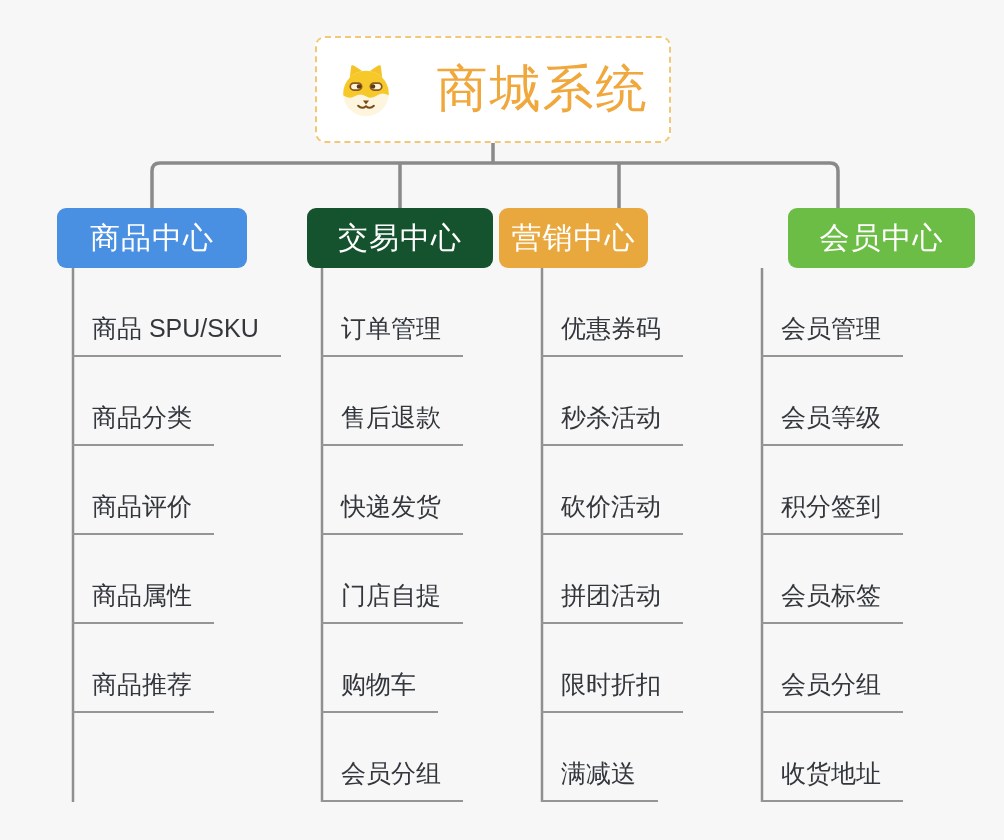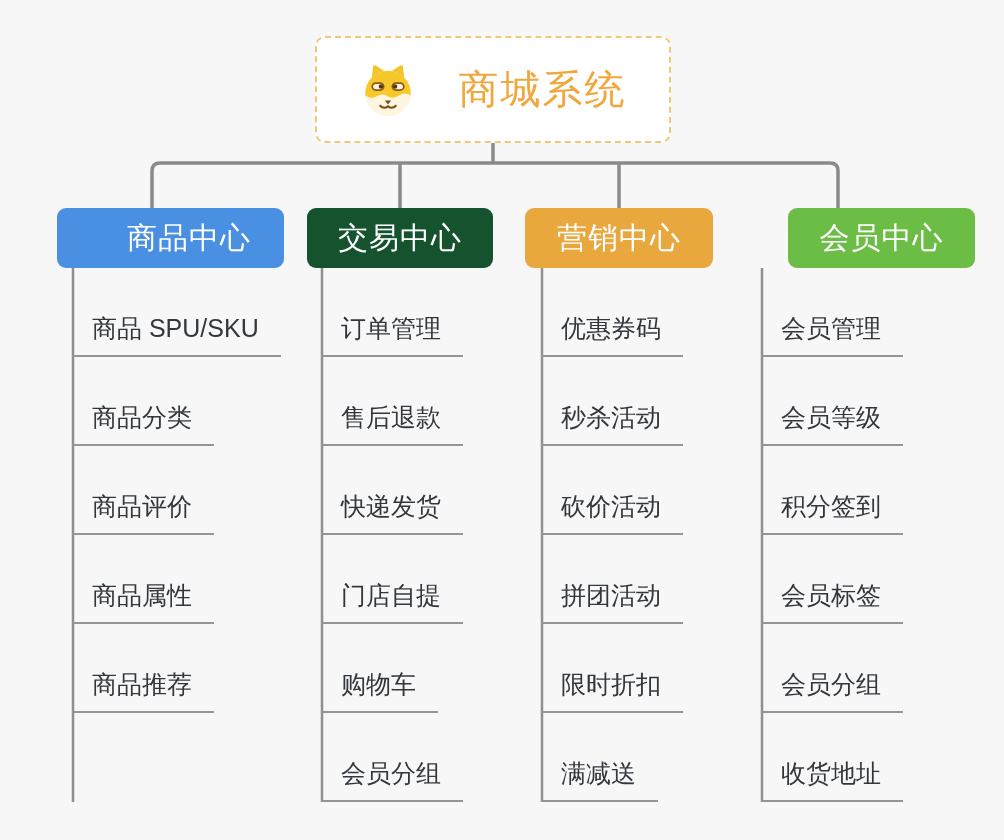--- a/index.html
+++ b/index.html
@@ -28,21 +28,21 @@
     border:2px dashed #f2c877;
     border-radius:10px;
     box-sizing:border-box;
     display:flex;
     align-items:center;
     justify-content:center;
     gap:14px;
     cursor:pointer;
   }
   .root-title{
-    font-size:40px;
+    font-size:51px;
     letter-spacing:2px;
     color:#f0a73c;
     white-space:nowrap;
     margin-left:29px;
   }
   .root-icon{ width:56px; height:56px; flex:0 0 auto; }
   
   .branch-box{
     position:absolute;
     top:208px;
@@ -52,23 +52,23 @@
     align-items:center;
     justify-content:center;
     cursor:pointer;
   }
   .branch-box .branch-label{
     color:#ffffff;
     font-size:30px;
     letter-spacing:1px;
     white-space:nowrap;
   }
-  .bb0{ left:57px;  width:190px;padding-left:37px; }
+  .bb0{ left:57px;  width:190px; }
   .bb1{ left:307px; width:186px; }
-  .bb2{ left:525px; width:188px; }
+  .bb2{ left:499px; width:149px; }
   .bb3{ left:788px; width:187px; }
   
   .leaf-col{
     position:absolute;
     top:268px;
     width:250px;
   }
   .lc0{ left:72px; }
   .lc1{ left:321px;text-align:right; }
   .lc2{ left:541px; }

